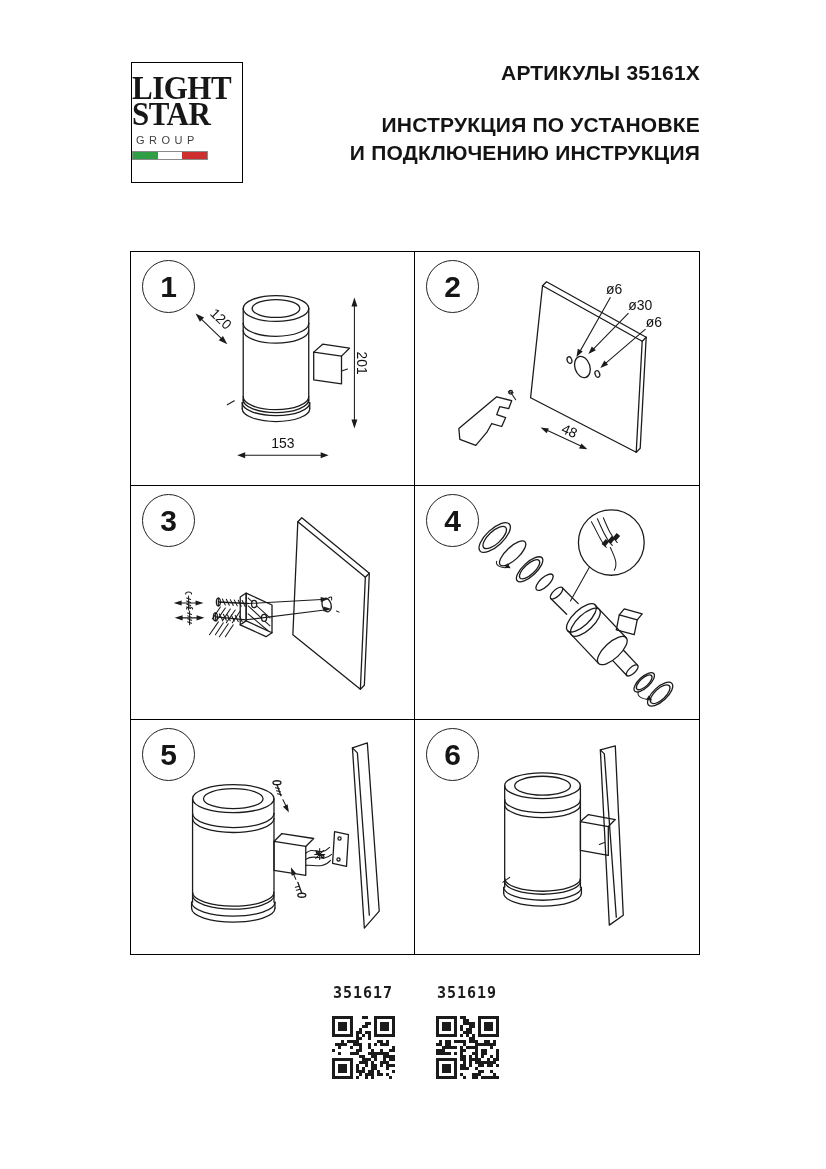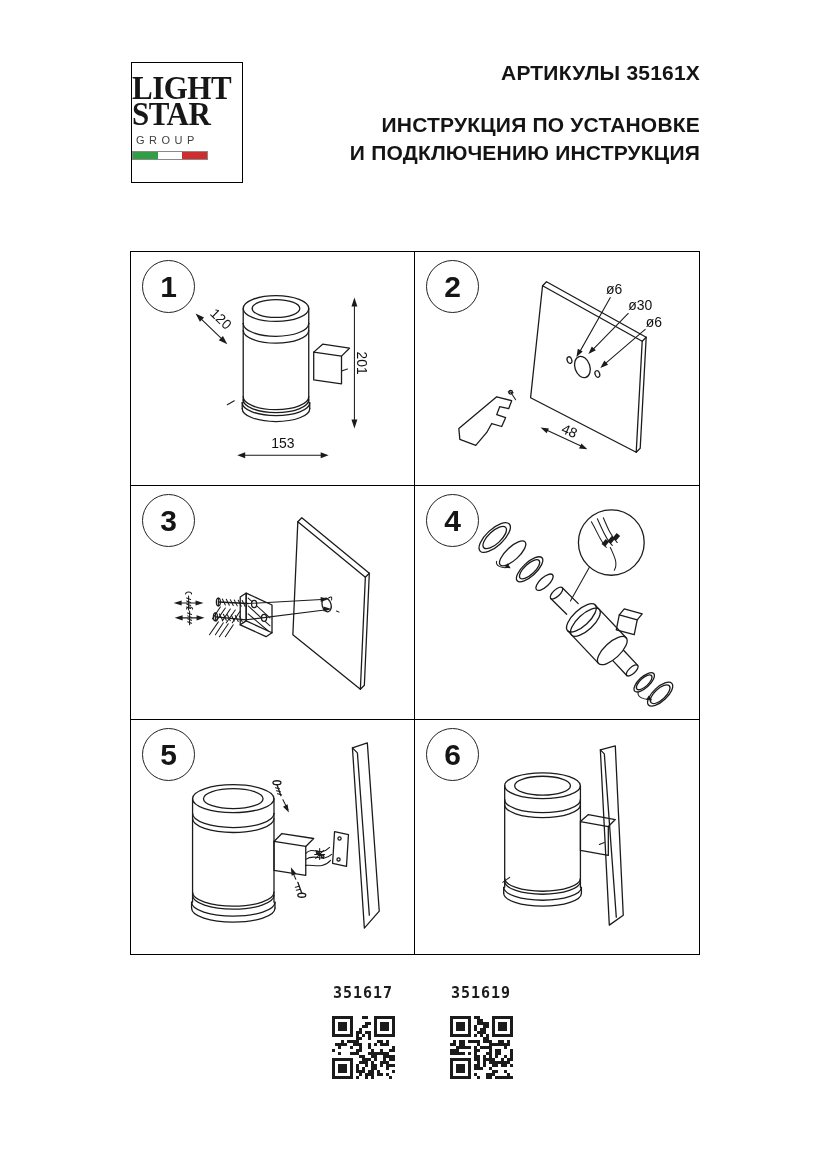--- a/index.html
+++ b/index.html
@@ -518,21 +518,21 @@
           <rect x="9" y="60" width="3" height="3"></rect>
           <rect x="12" y="60" width="3" height="3"></rect>
           <rect x="15" y="60" width="3" height="3"></rect>
           <rect x="18" y="60" width="3" height="3"></rect>
           <rect x="24" y="60" width="3" height="3"></rect>
           <rect x="33" y="60" width="3" height="3"></rect>
           <rect x="39" y="60" width="3" height="3"></rect>
           <rect x="57" y="60" width="3" height="3"></rect>
         </svg></div>
   </div>
-  <div class="qr-block" style="left:426px;">
+  <div class="qr-block" style="left:412px;">
     <div class="qr-label">351619</div>
     <div class="qr-img"><svg width="63" height="63" viewBox="0 0 63 63" fill="#1b1b1b">
           <rect x="0" y="0" width="3" height="3"></rect>
           <rect x="3" y="0" width="3" height="3"></rect>
           <rect x="6" y="0" width="3" height="3"></rect>
           <rect x="9" y="0" width="3" height="3"></rect>
           <rect x="12" y="0" width="3" height="3"></rect>
           <rect x="15" y="0" width="3" height="3"></rect>
           <rect x="18" y="0" width="3" height="3"></rect>
           <rect x="24" y="0" width="3" height="3"></rect>

